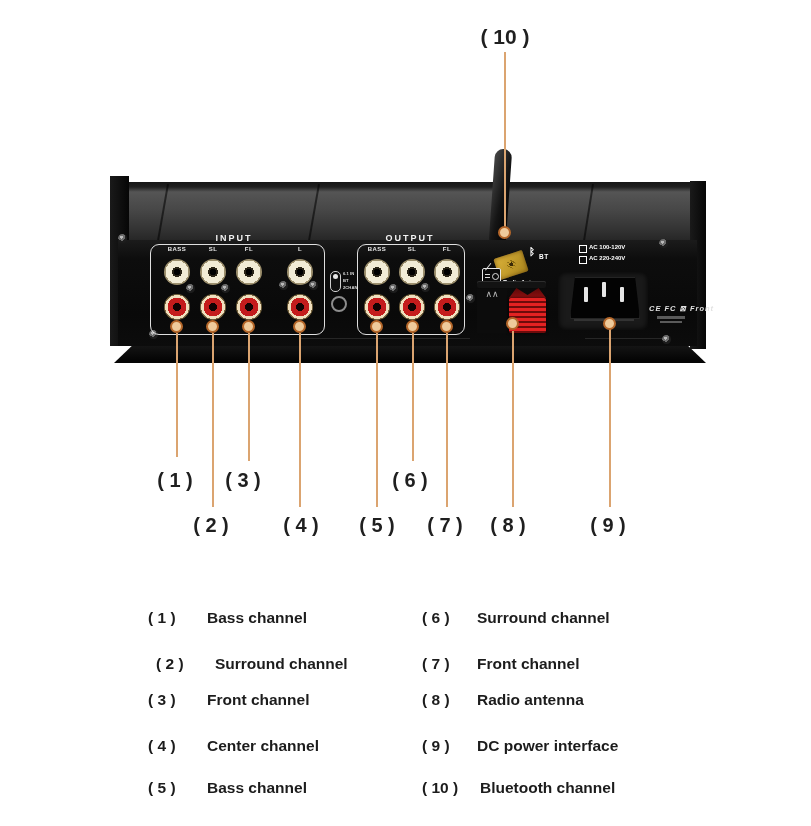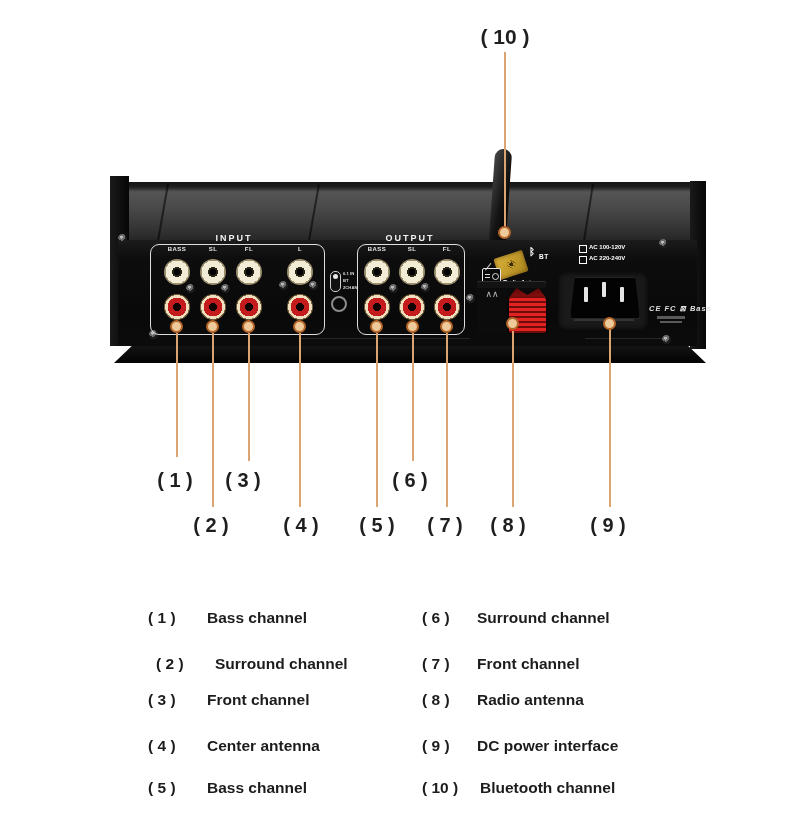--- a/index.html
+++ b/index.html
@@ -172,21 +172,21 @@
   <div class="abs volt-box" style="left:579px;top:256px;"></div>
   <span class="abs tiny-white" style="left:589px;top:255px;">AC 220-240V</span>
 
   <div class="abs power-recess" style="left:558px;top:272px;width:90px;height:58px;"></div>
   <div class="abs power-socket" style="left:570px;top:277px;width:68px;height:40px;"></div>
   <div class="abs power-slot" style="left:584px;top:287px;"></div>
   <div class="abs power-slot" style="left:602px;top:282px;"></div>
   <div class="abs power-slot" style="left:620px;top:287px;"></div>
   <div class="abs power-groove" style="left:574px;top:319px;width:60px;"></div>
 
-  <span class="abs cert" style="left:649px;top:304px;">CE FC ⊠ Bass</span>
+  <span class="abs cert" style="left:649px;top:304px;">CE FC ⊠ Front</span>
   <div class="abs smallprint" style="left:657px;top:316px;width:28px;"></div>
   <div class="abs smallprint" style="left:660px;top:321px;width:22px;height:2px;"></div>
 
   <div class="abs callout-line" style="left:504px;top:52px;height:177px;"></div>
   <div class="abs callout-line" style="left:176px;top:333px;height:124px;"></div>
   <div class="abs callout-line" style="left:212px;top:333px;height:174px;"></div>
   <div class="abs callout-line" style="left:248px;top:333px;height:128px;"></div>
   <div class="abs callout-line" style="left:299px;top:333px;height:174px;"></div>
   <div class="abs callout-line" style="left:376px;top:333px;height:174px;"></div>
   <div class="abs callout-line" style="left:412px;top:333px;height:128px;"></div>
@@ -223,21 +223,21 @@
   <div class="abs legend-entry" style="left:156px;top:655px;">
     <span class="legend-num w-left">( 2 )</span>
     <span>Surround channel</span>
   </div>
   <div class="abs legend-entry" style="left:148px;top:691px;">
     <span class="legend-num w-left">( 3 )</span>
     <span>Front channel</span>
   </div>
   <div class="abs legend-entry" style="left:148px;top:737px;">
     <span class="legend-num w-left">( 4 )</span>
-    <span>Center antenna</span>
+    <span>Center channel</span>
   </div>
   <div class="abs legend-entry" style="left:148px;top:779px;">
     <span class="legend-num w-left">( 5 )</span>
     <span>Bass channel</span>
   </div>
 
   <div class="abs legend-entry" style="left:422px;top:609px;">
     <span class="legend-num w-right">( 6 )</span>
     <span>Surround channel</span>
   </div>

